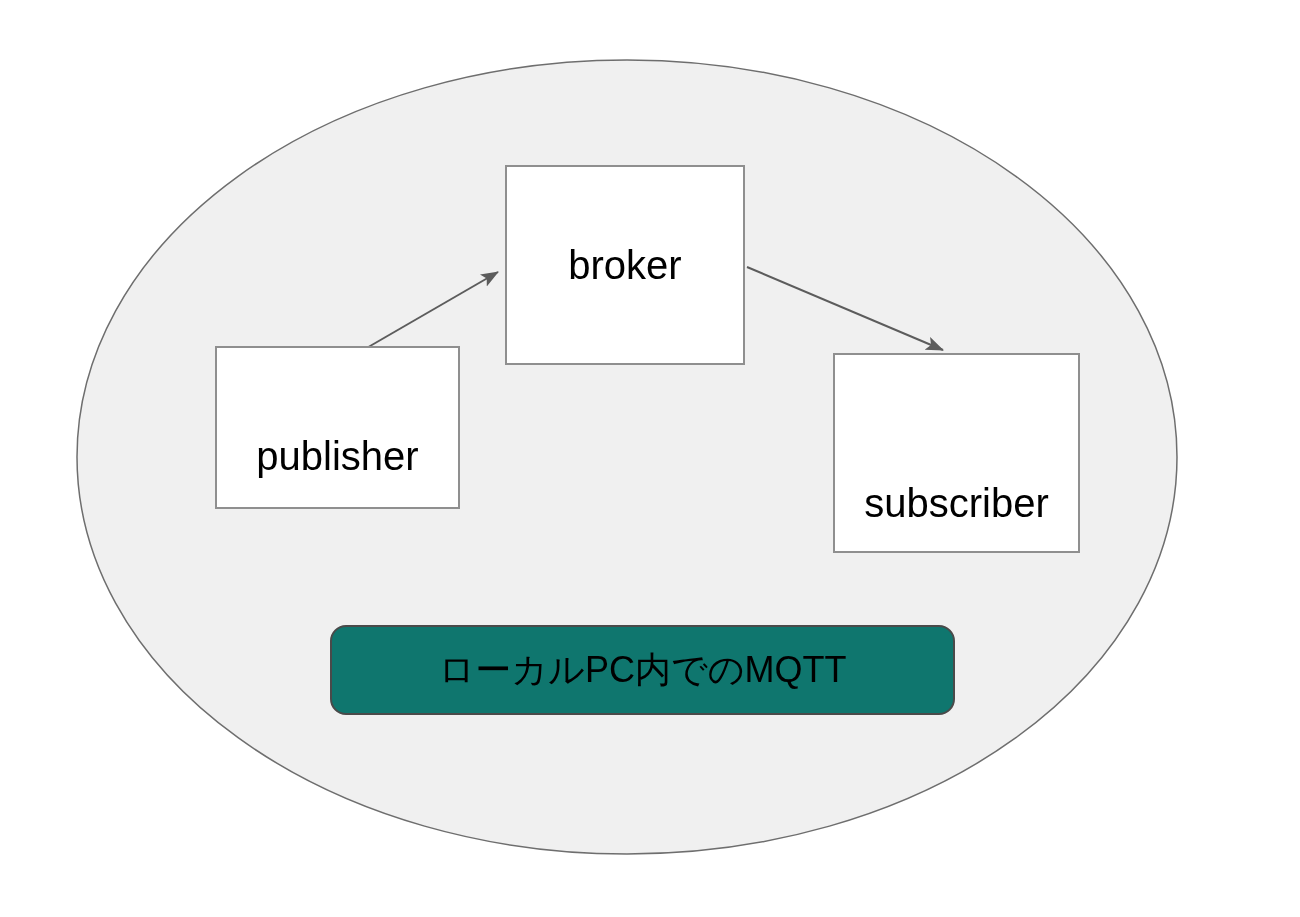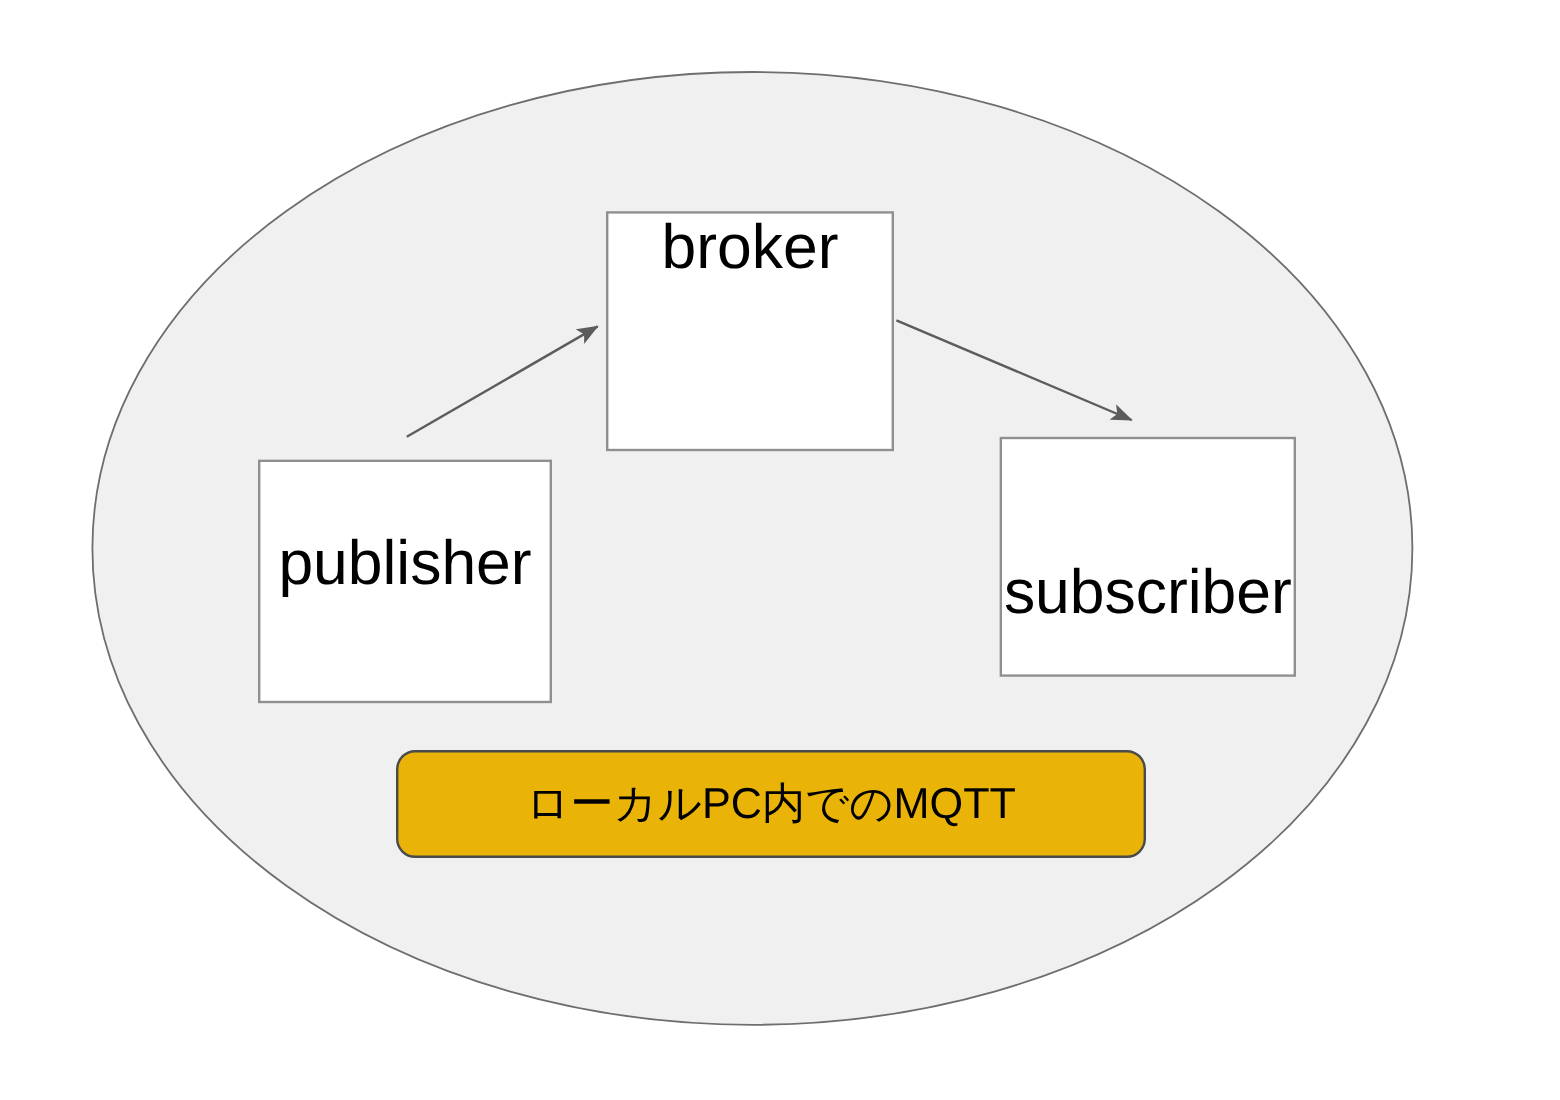--- a/index.html
+++ b/index.html
@@ -21,32 +21,32 @@
     top: 0;
     width: 1300px;
     height: 917px;
   }
   .node {
     position: absolute;
     background: #ffffff;
     border: 2px solid #8f8f8f;
     box-sizing: border-box;
     display: flex;
+    align-items: center;
     justify-content: center;
-    font-size: 52px;
+    font-size: 40px;
     color: #000000;
     line-height: 1.1;
     white-space: nowrap;
-    margin-top: 11px;
   }
   .node-publisher {
     left: 215px;
-    top: 372px;
+    top: 346px;
     width: 245px;
-    height: 203px;
+    height: 163px;
     padding-top: 57px;
   }
   .node-broker {
     left: 505px;
     top: 165px;
     width: 240px;
     height: 200px;
   }
   .node-subscriber {
     left: 833px;
@@ -54,21 +54,21 @@
     width: 247px;
     height: 200px;
     padding-top: 100px;
   }
   .caption-box {
     position: absolute;
     left: 330px;
     top: 625px;
     width: 625px;
     height: 90px;
-    background: #eab308;
+    background: #0f766e;
     border: 2px solid #4a4a4a;
     border-radius: 16px;
     box-sizing: border-box;
     display: flex;
     align-items: center;
     justify-content: center;
     font-size: 36px;
     color: #000000;
     white-space: nowrap;
   }

